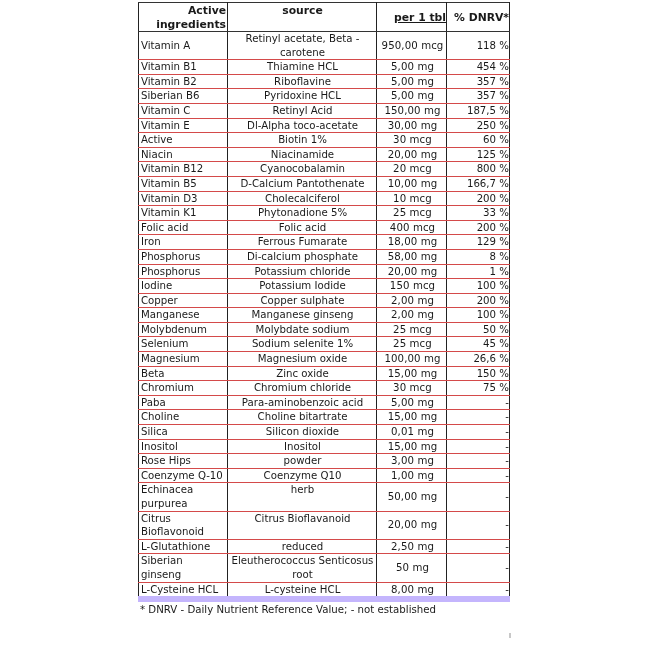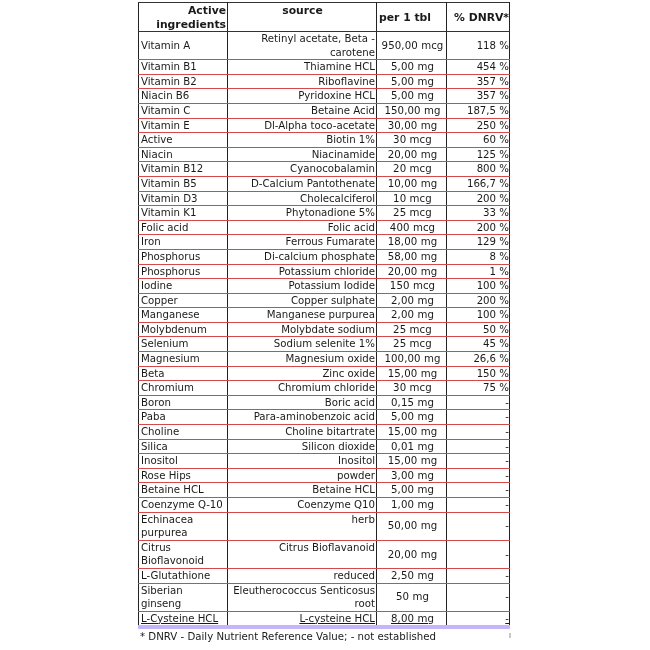--- a/index.html
+++ b/index.html
@@ -47,30 +47,30 @@
     border-bottom: 1px solid #333;
     font-weight: bold;
     font-size: 10.8px;
     line-height: 13.5px;
     height: 27px;
     vertical-align: top;
     padding-top: 1px;
   }
   table.supp tr.head th.h1 { text-align: right; }
   table.supp tr.head th.h2 { text-align: center; }
-  table.supp tr.head th.h3 { text-align: left; vertical-align: middle; padding-right: 0; }
+  table.supp tr.head th.h3 { text-align: right; vertical-align: middle; padding-right: 0; text-decoration: underline; }
   table.supp tr.head th.h4 { text-align: right; vertical-align: middle; padding-right: 0; margin-left: 39px; }
   table.supp tr.row td { height: 13.4px; }
   table.supp tr.row.tall td { height: 27px; }
   table.supp td.name { text-align: left; }
-  table.supp td.src { text-align: right; }
+  table.supp td.src { text-align: center; }
   table.supp tr.tall td.src.top { vertical-align: top; }
   table.supp td.amt { text-align: center; padding-right: 0; white-space: nowrap; letter-spacing: 0.1px; }
   table.supp td.dnrv { text-align: right; padding-right: 0; white-space: nowrap; }
-  table.supp tr:last-child td { border-bottom: 4px solid #c4b5fd; text-decoration: underline; }
+  table.supp tr:last-child td { border-bottom: 6px solid #c4b5fd; }
   .footnote {
     font-size: 10.2px;
     line-height: 13px;
     margin-top: 1px;
     padding-left: 2px;
     white-space: nowrap;
   }
   .corner-mark {
     position: absolute;
     left: 509px;
@@ -112,28 +112,28 @@
           <td class="amt">5,00 mg</td>
           <td class="dnrv">454 %</td>
         </tr>
         <tr class="row">
           <td class="name">Vitamin B2</td>
           <td class="src">Riboflavine</td>
           <td class="amt">5,00 mg</td>
           <td class="dnrv">357 %</td>
         </tr>
         <tr class="row">
-          <td class="name">Niacin B6</td>
+          <td class="name">Siberian B6</td>
           <td class="src">Pyridoxine HCL</td>
           <td class="amt">5,00 mg</td>
           <td class="dnrv">357 %</td>
         </tr>
         <tr class="row">
           <td class="name">Vitamin C</td>
-          <td class="src">Betaine Acid</td>
+          <td class="src">Retinyl Acid</td>
           <td class="amt">150,00 mg</td>
           <td class="dnrv">187,5 %</td>
         </tr>
         <tr class="row">
           <td class="name">Vitamin E</td>
           <td class="src">Dl-Alpha toco-acetate</td>
           <td class="amt">30,00 mg</td>
           <td class="dnrv">250 %</td>
         </tr>
         <tr class="row">
@@ -203,21 +203,21 @@
           <td class="dnrv">100 %</td>
         </tr>
         <tr class="row">
           <td class="name">Copper</td>
           <td class="src">Copper sulphate</td>
           <td class="amt">2,00 mg</td>
           <td class="dnrv">200 %</td>
         </tr>
         <tr class="row">
           <td class="name">Manganese</td>
-          <td class="src">Manganese purpurea</td>
+          <td class="src">Manganese ginseng</td>
           <td class="amt">2,00 mg</td>
           <td class="dnrv">100 %</td>
         </tr>
         <tr class="row">
           <td class="name">Molybdenum</td>
           <td class="src">Molybdate sodium</td>
           <td class="amt">25 mcg</td>
           <td class="dnrv">50 %</td>
         </tr>
         <tr class="row">
@@ -238,26 +238,20 @@
           <td class="amt">15,00 mg</td>
           <td class="dnrv">150 %</td>
         </tr>
         <tr class="row">
           <td class="name">Chromium</td>
           <td class="src">Chromium chloride</td>
           <td class="amt">30 mcg</td>
           <td class="dnrv">75 %</td>
         </tr>
         <tr class="row">
-          <td class="name">Boron</td>
-          <td class="src">Boric acid</td>
-          <td class="amt">0,15 mg</td>
-          <td class="dnrv">-</td>
-        </tr>
-        <tr class="row">
           <td class="name">Paba</td>
           <td class="src">Para-aminobenzoic acid</td>
           <td class="amt">5,00 mg</td>
           <td class="dnrv">-</td>
         </tr>
         <tr class="row">
           <td class="name">Choline</td>
           <td class="src">Choline bitartrate</td>
           <td class="amt">15,00 mg</td>
           <td class="dnrv">-</td>
@@ -271,26 +265,20 @@
         <tr class="row">
           <td class="name">Inositol</td>
           <td class="src">Inositol</td>
           <td class="amt">15,00 mg</td>
           <td class="dnrv">-</td>
         </tr>
         <tr class="row">
           <td class="name">Rose Hips</td>
           <td class="src">powder</td>
           <td class="amt">3,00 mg</td>
-          <td class="dnrv">-</td>
-        </tr>
-        <tr class="row">
-          <td class="name">Betaine HCL</td>
-          <td class="src">Betaine HCL</td>
-          <td class="amt">5,00 mg</td>
           <td class="dnrv">-</td>
         </tr>
         <tr class="row">
           <td class="name">Coenzyme Q-10</td>
           <td class="src">Coenzyme Q10</td>
           <td class="amt">1,00 mg</td>
           <td class="dnrv">-</td>
         </tr>
         <tr class="row tall">
           <td class="name">Echinacea purpurea</td>

